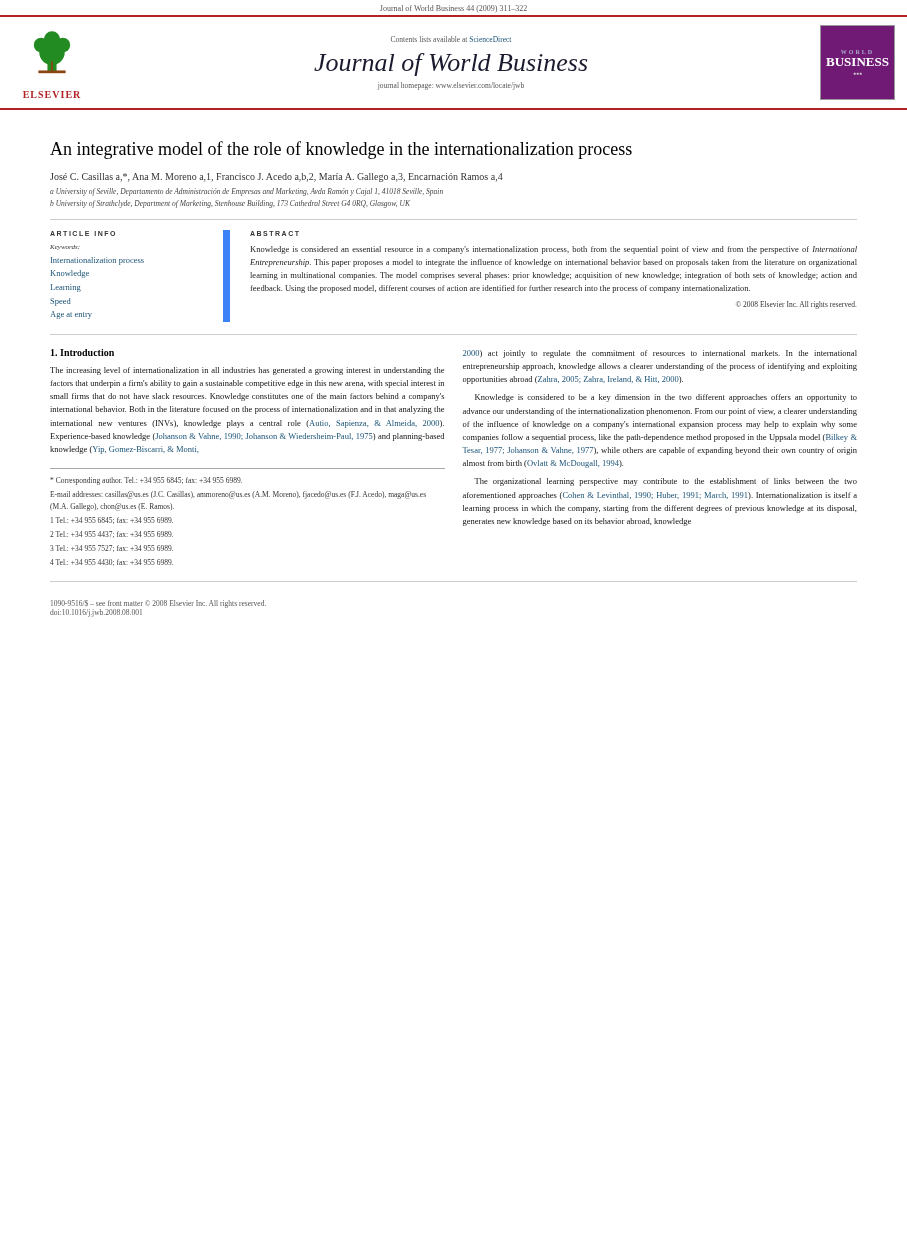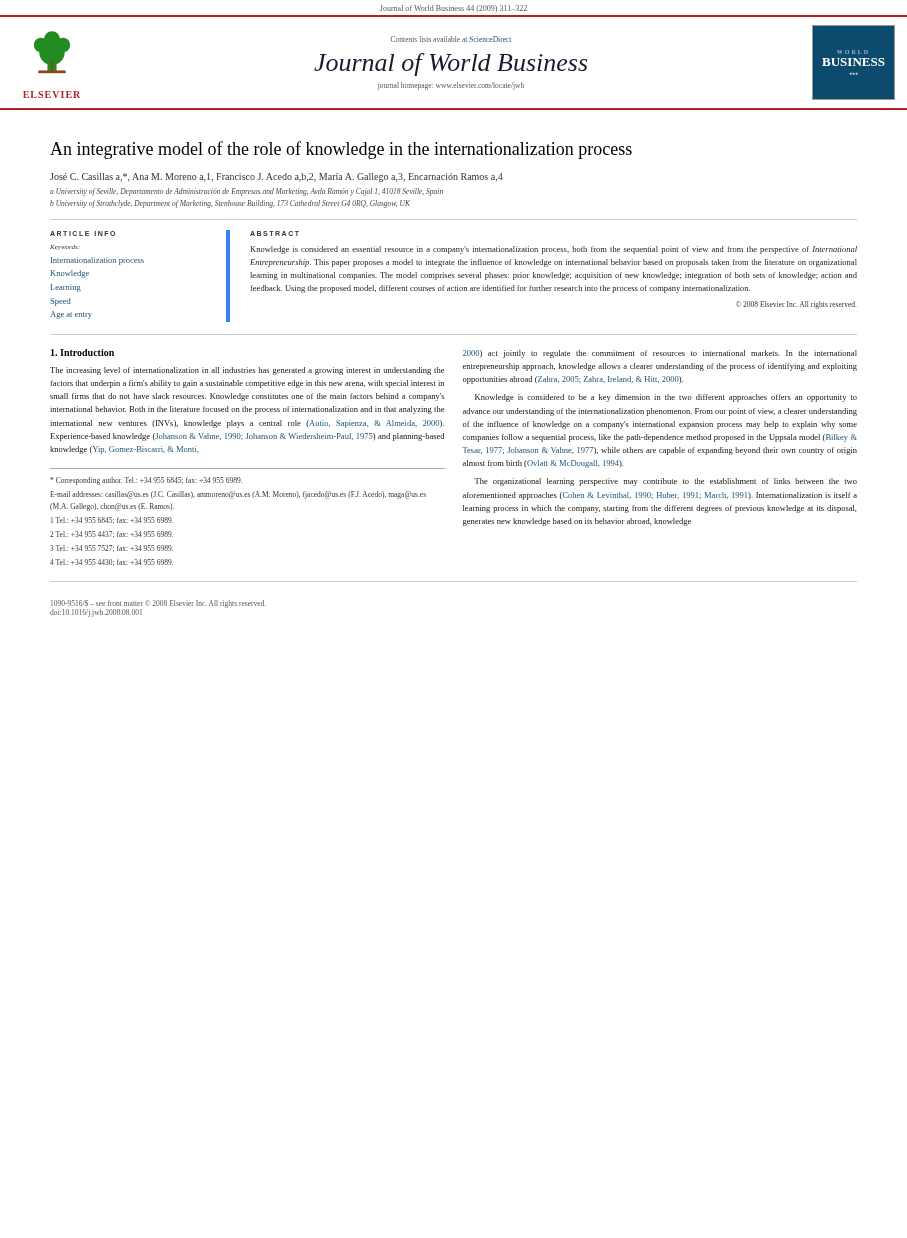--- a/index.html
+++ b/index.html
@@ -72,23 +72,23 @@
       color: #555;
       margin-top: 3px;
     }
     .journal-logo-box {
       width: 85px;
       flex-shrink: 0;
       display: flex;
       justify-content: flex-end;
     }
     .journal-logo {
-      width: 83px;
+      width: 75px;
       height: 75px;
-      background: #0c4a6e;
+      background: #701a75;
       display: flex;
       flex-direction: column;
       align-items: center;
       justify-content: center;
       color: white;
       font-size: 8px;
       font-weight: bold;
       text-align: center;
       border: 1px solid #999;
     }
@@ -117,21 +117,21 @@
     .article-info-row {
       display: flex;
       gap: 20px;
       border-top: 1px solid #ccc;
       padding-top: 10px;
       margin-top: 8px;
     }
     .article-info {
       width: 180px;
       flex-shrink: 0;
-      border-right: 4px solid #3b82f6;
+      border-right: 7px solid #3b82f6;
       padding-right: 3px;
     }
     .article-info-title {
       font-size: 7px;
       letter-spacing: 1.5px;
       font-family: Arial, sans-serif;
       font-weight: bold;
       color: #333;
       margin-bottom: 6px;
       text-transform: uppercase;

